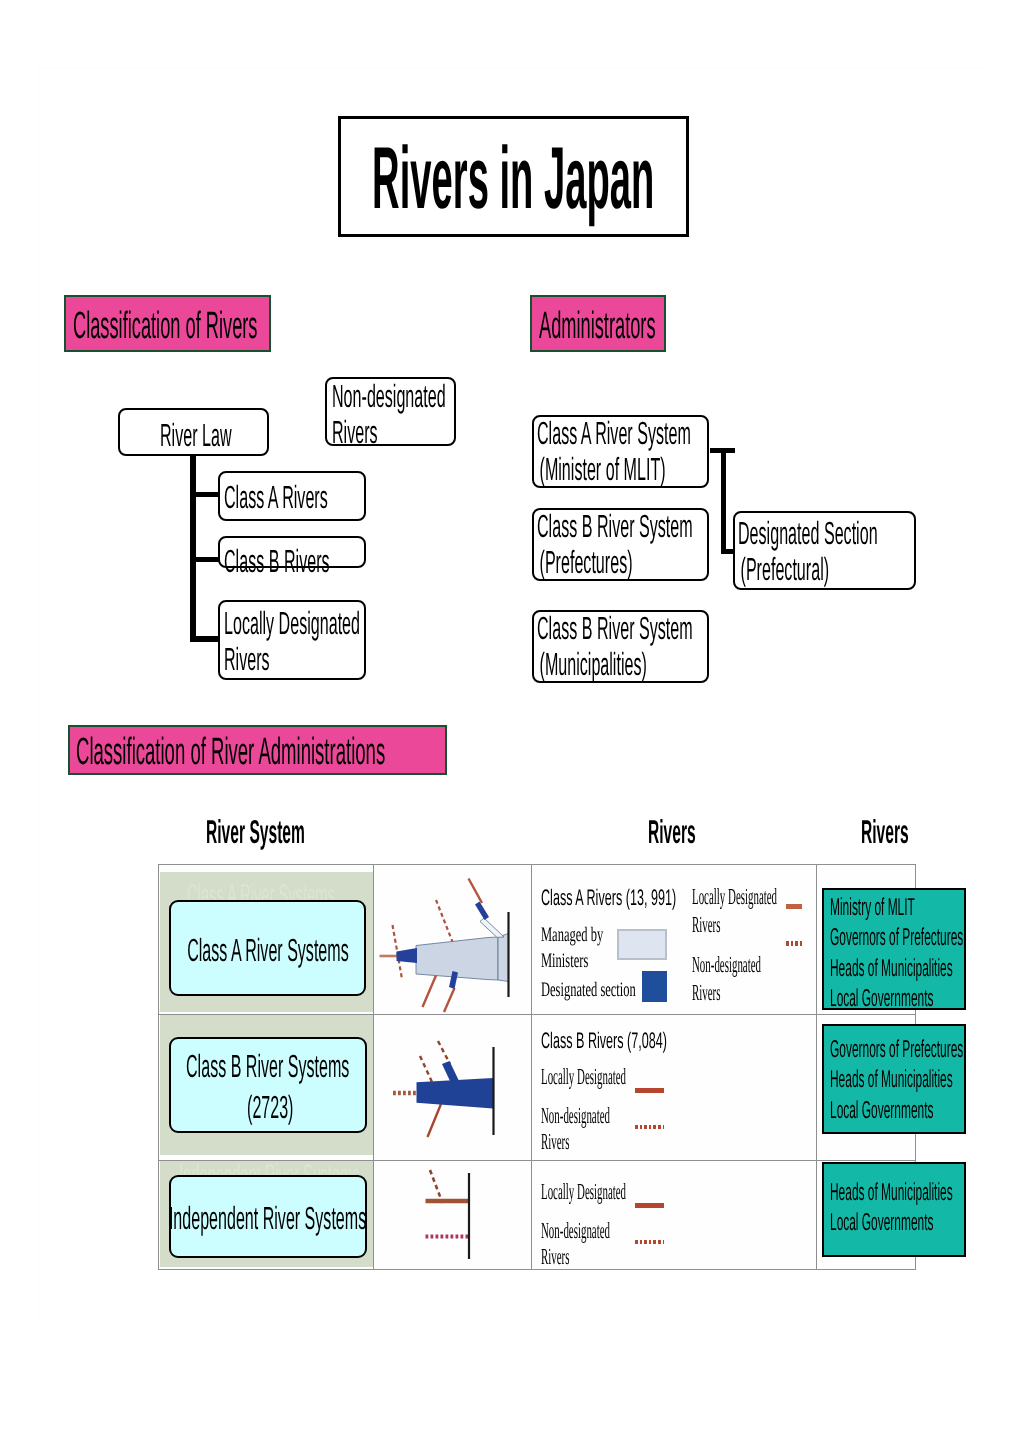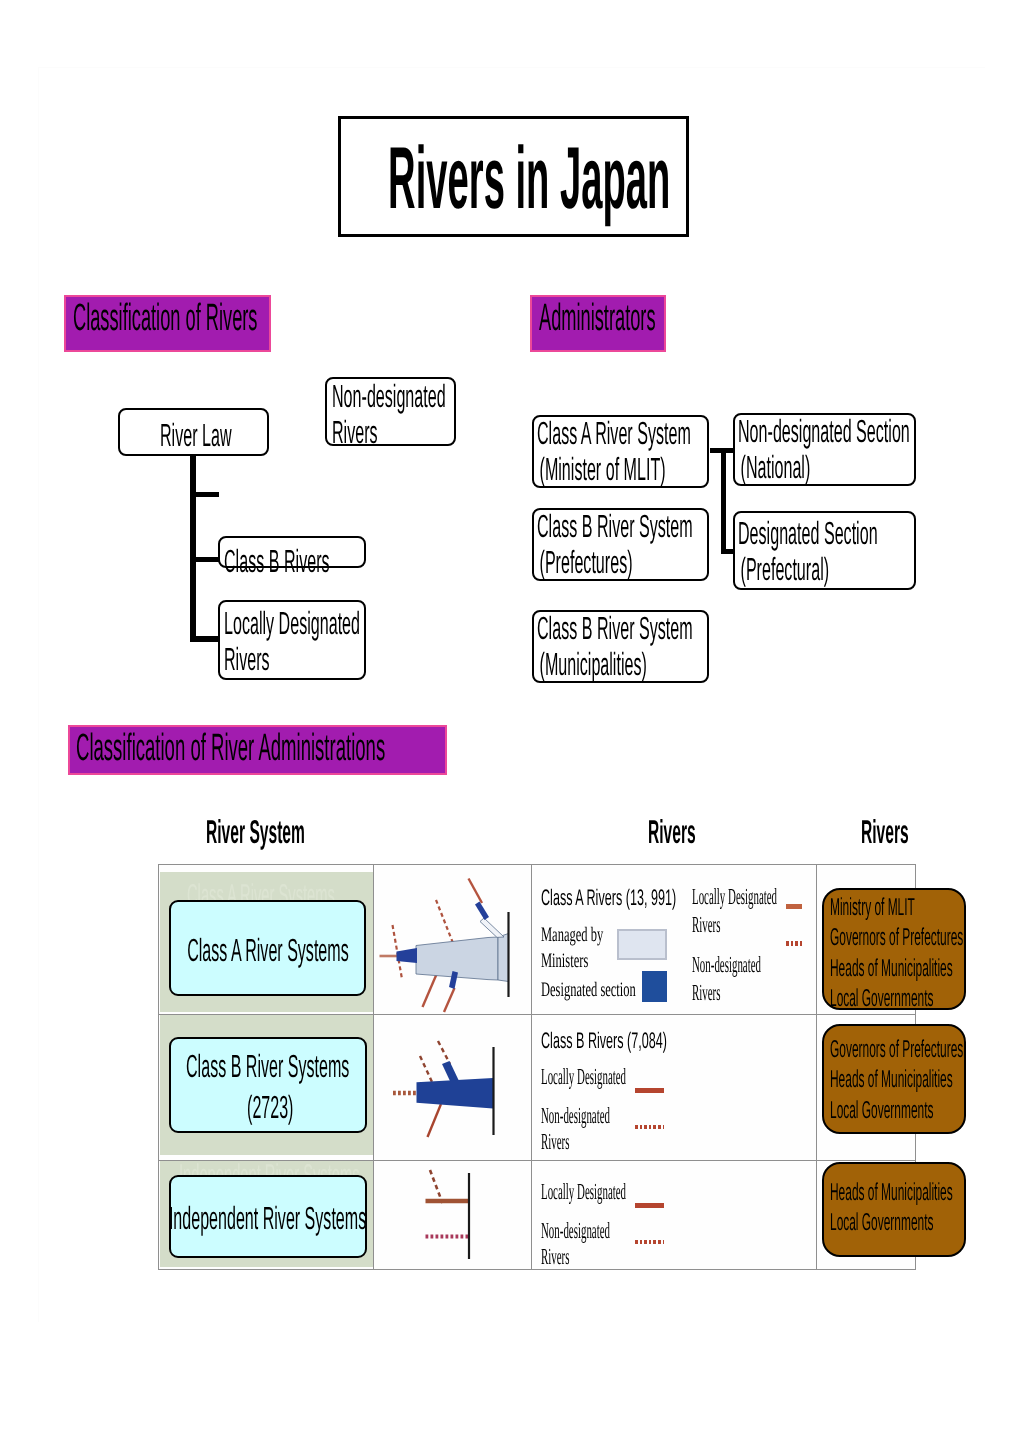--- a/index.html
+++ b/index.html
@@ -7,27 +7,27 @@
   body{width:1020px;height:1442px;position:relative;overflow:hidden;
        -webkit-font-smoothing:antialiased;text-rendering:geometricPrecision;
        font-family:"Liberation Sans",sans-serif;color:#000;}
   #stage{position:absolute;left:0;top:0;width:1020px;height:1442px;background:#fff;}
   
   .margin-line{position:absolute;background:#fcfcfc;}
   
   .title-box{position:absolute;left:338px;top:116px;width:351px;height:121px;
        border:3px solid #000;background:#fff;box-sizing:border-box;}
   .title-text{position:absolute;left:0;top:0;width:100%;height:100%;
-       display:flex;align-items:center;justify-content:center;margin-left:16px;}
+       display:flex;align-items:center;justify-content:center;}
   .title-text span{font-weight:bold;font-size:88px;letter-spacing:0px;line-height:88px;
        display:inline-block;transform:scaleX(0.434);transform-origin:center;white-space:nowrap;
        position:relative;top:1px;}
   
-  .yellow-box{position:absolute;background:#a21caf;border:2px solid #ec4899;box-sizing:border-box;
-       display:flex;align-items:flex-start;}
+  .yellow-box{position:absolute;background:#ec4899;border:2px solid #14532d;box-sizing:border-box;
+       display:flex;align-items:center;}
   .yellow-box span{display:inline-block;transform-origin:left center;white-space:nowrap;
        font-size:38px;transform:scaleX(0.48);line-height:38px;position:relative;top:2px;}
   
   .rb{position:absolute;border:2.2px solid #000;border-radius:8px;background:#fff;box-sizing:border-box;}
   .rb .t{position:absolute;white-space:pre;transform-origin:left top;font-size:32px;line-height:36px;
        transform:scaleX(0.503);}
   .conn{position:absolute;background:#000;}
   .ln{white-space:pre;}
   .ln.paren{padding-left:5px;}
   .ln>i{font-style:normal;}
@@ -48,21 +48,21 @@
        transform:scaleX(0.502);transform-origin:center;}
   .thead{position:absolute;font-weight:bold;font-size:33px;line-height:33px;white-space:nowrap;
        transform:scaleX(0.473);transform-origin:left top;}
   .lgtitle{position:absolute;font-size:22.5px;white-space:nowrap;transform:scaleX(0.56);transform-origin:left top;}
   .lgser{position:absolute;font-family:"Liberation Serif",serif;font-size:20.5px;line-height:25.5px;
        white-space:pre;transform:scaleX(0.61);transform-origin:left top;}
   .lgser2{position:absolute;font-family:"Liberation Serif",serif;font-size:23px;line-height:25.8px;
        white-space:pre;transform:scaleX(0.474);transform-origin:left top;}
   .lgser3{position:absolute;font-family:"Liberation Serif",serif;font-size:23px;line-height:28.6px;
        white-space:pre;transform:scaleX(0.474);transform-origin:left top;}
-  .adminbox{position:absolute;border:2.2px solid #000;border-radius:18px;background:#a16207;box-sizing:border-box;}
+  .adminbox{position:absolute;border:2.2px solid #000;border-radius:0;background:#14b8a6;box-sizing:border-box;}
   .adminbox .ln{font-size:24.5px;line-height:30.3px;transform:scaleX(0.487);transform-origin:left top;}
   .swatch{position:absolute;}
   .ghost{position:absolute;color:#e4eadb;white-space:nowrap;font-size:30px;
        transform:scaleX(0.49);transform-origin:left top;opacity:0.55;}
   .dotline{background-image:repeating-linear-gradient(to right,#b5452f 0 2.6px,transparent 2.6px 4.6px);}
 </style>
 </head>
 <body>
 
 <div id="stage">
@@ -94,20 +94,23 @@
   <div class="conn" style="left:190px;top:636px;width:29px;height:5.5px;"></div>
 
   <div class="rb" style="left:118px;top:408px;width:151px;height:48px;text-align:right;">
     <div class="t" style="left:40px;top:7px;"><div class="ln"><i>River Law</i></div></div>
   </div>
 
   <div class="rb" style="left:325px;top:377px;width:131px;height:69px;">
     <div class="t" style="left:5px;top:-1px;"><div class="ln"><i>Non-designated</i></div><div class="ln"><i>Rivers</i></div></div>
   </div>
 
+  <div class="rb" style="left:218px;top:471px;width:148px;height:50px;">
+    <div class="t" style="left:4px;top:6px;"><div class="ln"><i>Class A Rivers</i></div></div>
+  </div>
 
   <div class="rb" style="left:218px;top:536px;width:148px;height:32px;">
     <div class="t" style="left:4px;top:5px;"><div class="ln"><i>Class B Rivers</i></div></div>
   </div>
 
   <div class="rb" style="left:218px;top:600px;width:148px;height:80px;">
     <div class="t" style="left:4px;top:3px;"><div class="ln"><i>Locally Designated</i></div><div class="ln"><i>Rivers</i></div></div>
   </div>
 
   <div class="conn" style="left:721px;top:448px;width:5.4px;height:106px;"></div>
@@ -115,23 +118,20 @@
   <div class="conn" style="left:721px;top:549px;width:14px;height:5px;"></div>
 
   <div class="rb" style="left:532px;top:415px;width:177px;height:73px;">
     <div class="t" style="left:3px;top:-2px;"><div class="ln"><i>Class A River System</i></div><div class="ln paren"><i>(Minister of MLIT)</i></div></div>
   </div>
   <div class="rb" style="left:532px;top:508px;width:177px;height:73px;">
     <div class="t" style="left:3px;top:-2px;"><div class="ln"><i>Class B River System</i></div><div class="ln paren"><i>(Prefectures)</i></div></div>
   </div>
   <div class="rb" style="left:532px;top:610px;width:177px;height:73px;">
     <div class="t" style="left:3px;top:-2px;"><div class="ln"><i>Class B River System</i></div><div class="ln paren"><i>(Municipalities)</i></div></div>
-  </div>
-  <div class="rb" style="left:733px;top:413px;width:183px;height:73px;">
-    <div class="t" style="left:3px;top:-2px;"><div class="ln"><i>Non-designated Section</i></div><div class="ln paren"><i>(National)</i></div></div>
   </div>
   <div class="rb" style="left:733px;top:511px;width:183px;height:79px;">
     <div class="t" style="left:3px;top:2px;"><div class="ln"><i>Designated Section</i></div><div class="ln paren"><i>(Prefectural)</i></div></div>
   </div>
 
   <div class="thead" style="left:206px;top:815px;">River System</div>
   <div class="thead" style="left:648px;top:815px;">Rivers</div>
   <div class="thead" style="left:861px;top:815px;">Rivers</div>
 
   <div id="tbl">

